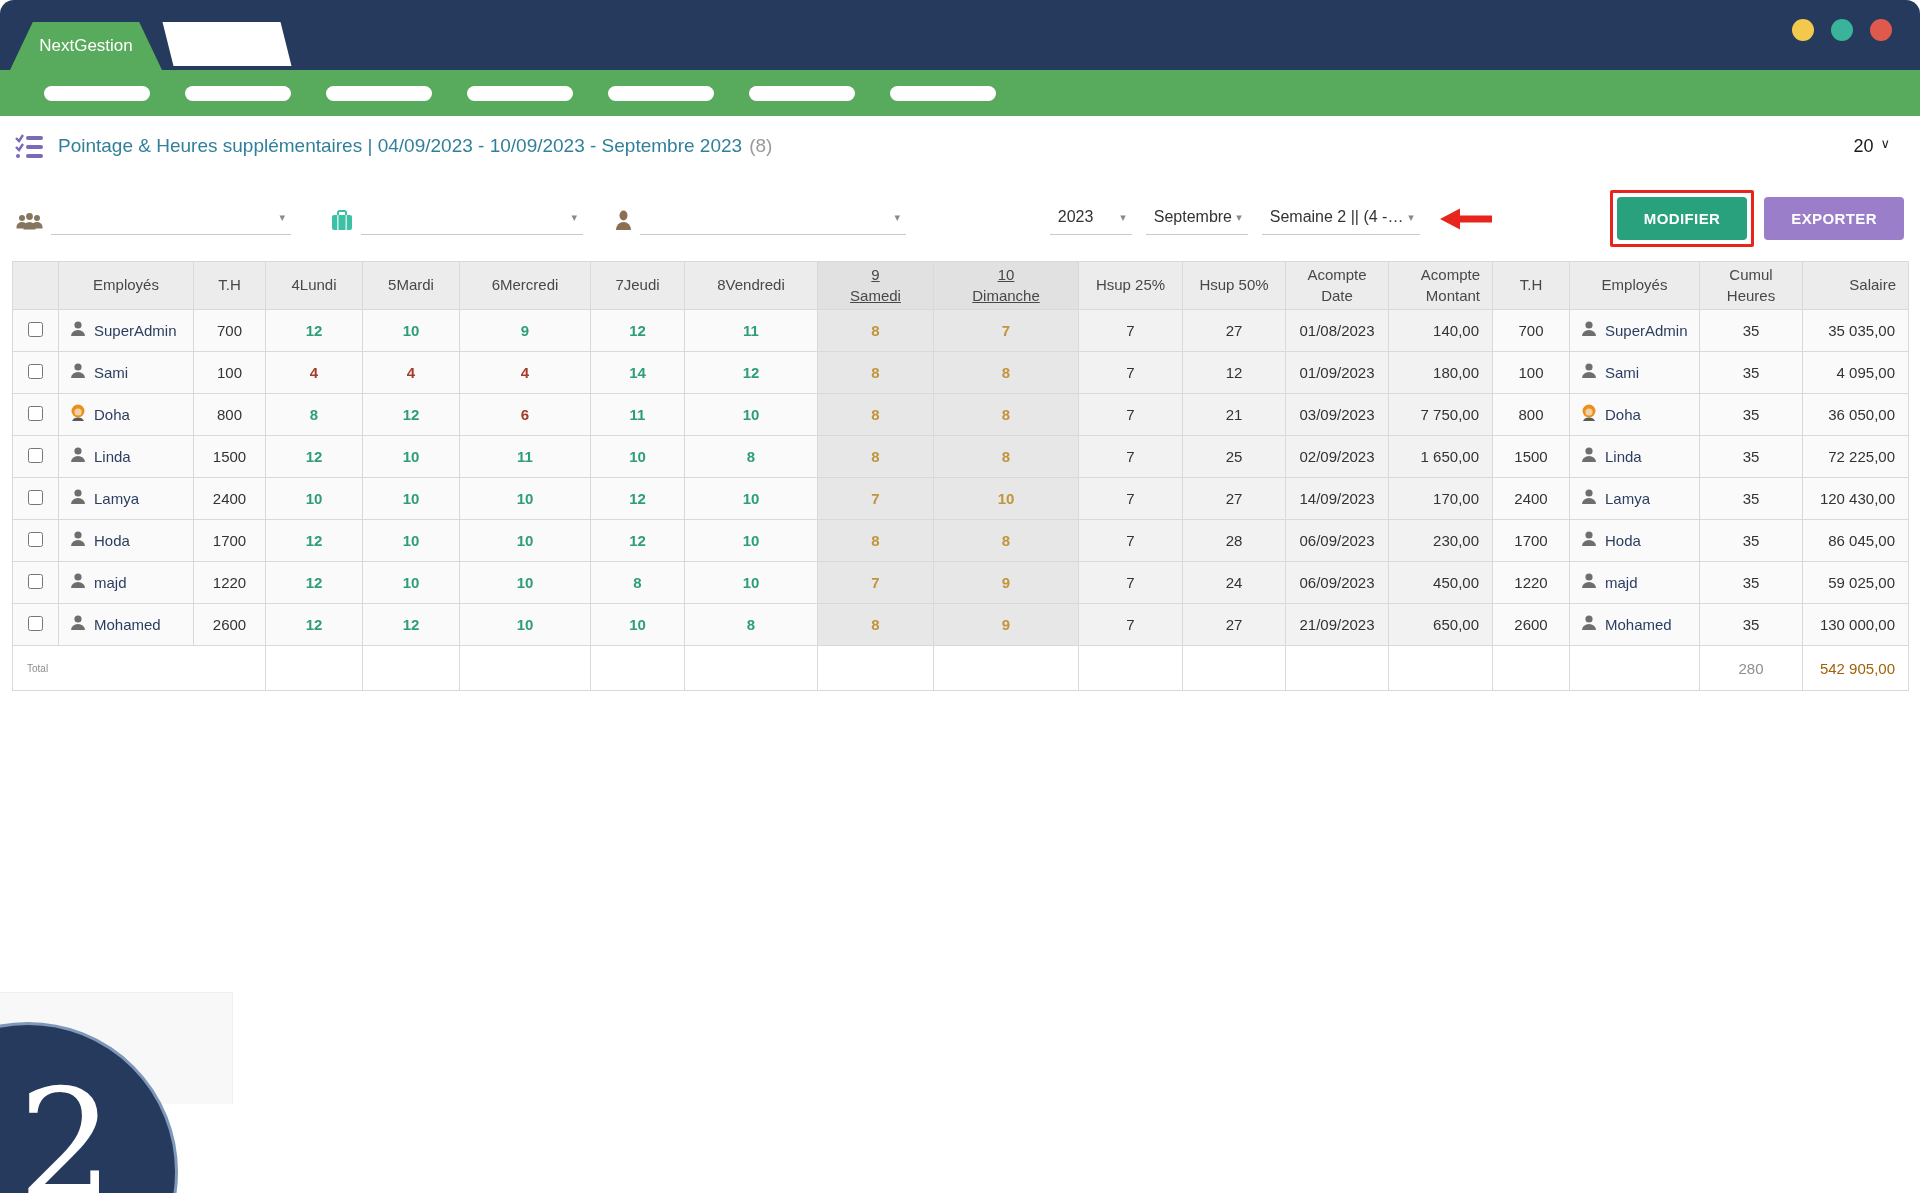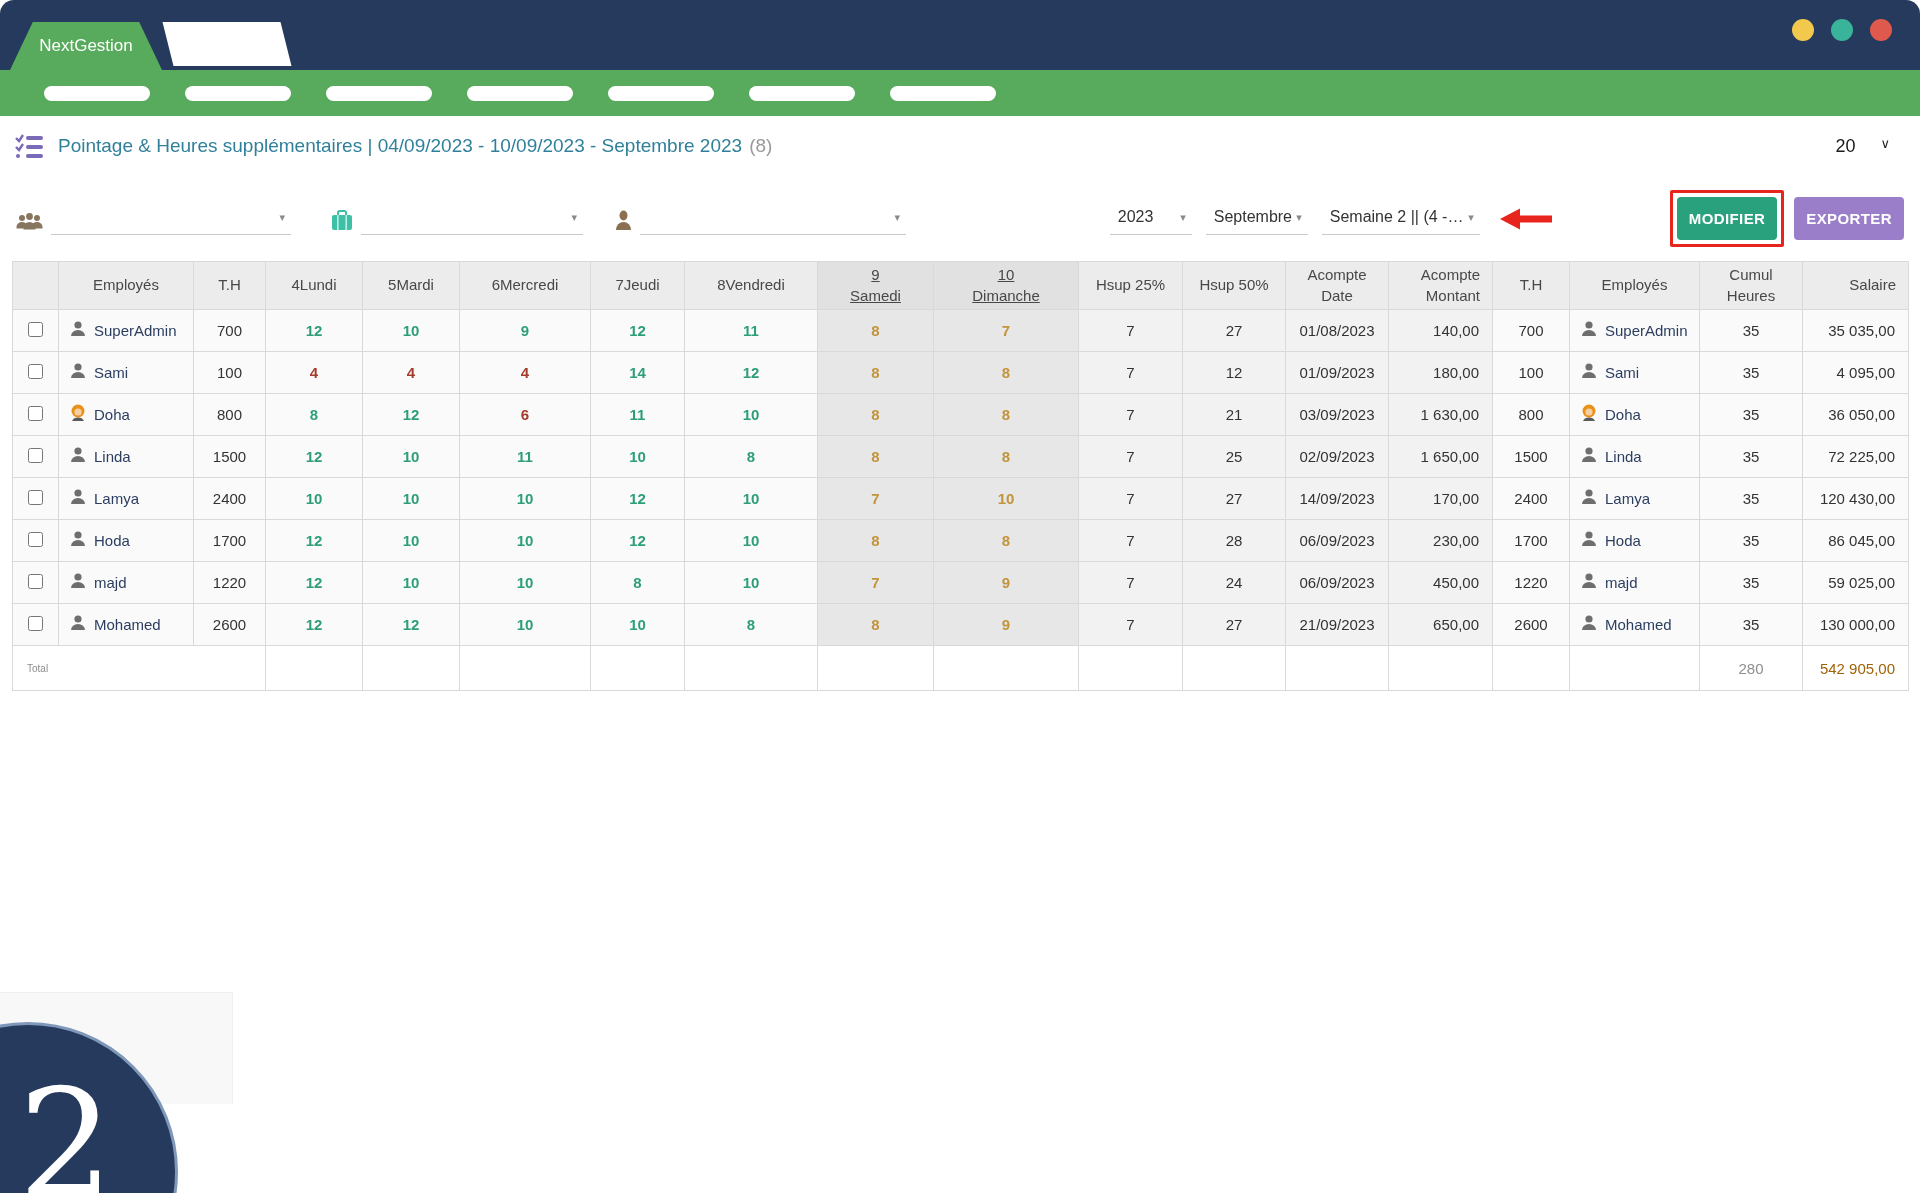--- a/index.html
+++ b/index.html
@@ -24,39 +24,39 @@
   .nav-green{position:absolute;left:0;top:70px;width:1920px;height:46px;background:var(--bar-green);
     display:flex;align-items:center;padding-left:44px;gap:35px;}
   .pill{width:106px;height:15px;border-radius:8px;background:#fff;}
 
   
   .title-row{position:absolute;left:0;top:116px;width:1920px;height:60px;display:flex;
     align-items:center;padding:0 30px 0 14px;}
   .title-row .ticon{width:30px;height:28px;margin-right:14px;flex:0 0 auto;}
   .page-title{font-size:19px;color:var(--teal);}
   .page-count{font-size:19px;color:#9a9a9a;margin-left:7px;}
-  .page-size{margin-left:auto;display:flex;gap:25px;font-size:18px;color:#1a1a1a;cursor:pointer;}
+  .page-size{margin-left:auto;display:flex;gap:7px;font-size:18px;color:#1a1a1a;cursor:pointer;}
   .page-size .chev{font-size:13px;color:#222;}
 
   
   .filter-row{position:absolute;left:0;top:176px;width:1920px;height:85px;display:flex;
     align-items:center;padding:0 16px;}
   .fsel{display:flex;align-items:end;gap:8px;}
   .fsel .ficon{flex:0 0 auto;margin-bottom:4px;}
   .uline{border-bottom:1px solid #c9c9c9;height:32px;display:flex;align-items:center;
     justify-content:space-between;padding:0 6px 2px 8px;font-size:16px;color:#333;cursor:pointer;}
   .caret{color:#8a8a8a;font-size:11px;}
   .g1 .uline{width:240px;} .g2 .uline{width:222px;} .g3 .uline{width:266px;}
   .g2{margin-left:40px;} .g3{margin-left:32px;}
   .fright{margin-left:auto;display:flex;align-items:center;}
   .y .uline{width:82px;} .m .uline{width:102px;margin-left:14px;} .w .uline{width:158px;margin-left:14px;}
   .note-arrow{margin-left:20px;width:52px;height:26px;}
   .red-box{margin-left:118px;border:3px solid var(--red);padding:4px;border-radius:2px;}
   .btn{border:none;border-radius:4px;color:#fff;font-weight:bold;font-size:15px;
-    letter-spacing:.4px;padding:13px 12px;cursor:pointer;font-family:"Liberation Sans",sans-serif;}
+    letter-spacing:.4px;padding:13px 27px;cursor:pointer;font-family:"Liberation Sans",sans-serif;}
   .btn-mod{background:var(--btn-green);}
   .btn-exp{background:var(--btn-purple);margin-left:10px;}
 
   
   .tbl-wrap{position:absolute;left:12px;top:261px;width:1896px;}
   table{border-collapse:collapse;table-layout:fixed;width:1896px;font-size:15px;}
   th,td{border:1px solid #d9d9d9;overflow:hidden;white-space:normal;}
   thead th{background:#ececec;color:#484848;font-weight:normal;height:48px;
     text-align:center;line-height:1.35;padding:2px 6px;}
   thead th.wk{background:#e1e1e1;}
@@ -346,21 +346,21 @@
             <td class="val cg">8</td>
             <td class="val cg">12</td>
             <td class="val cr">6</td>
             <td class="val cg">11</td>
             <td class="val cg">10</td>
             <td class="val co wk">8</td>
             <td class="val co wk">8</td>
             <td class="mid">7</td>
             <td class="mid">21</td>
             <td class="mid">03/09/2023</td>
-            <td class="mid r">1 630,00</td>
+            <td class="mid r">7 750,00</td>
             <td>800</td>
             <td class="namecell">
               <span class="nwrap">
                 <span><svg width="18" height="18" viewBox="0 0 18 18">
                     <circle cx="9" cy="7" r="6.5" fill="#e8921c"></circle>
                     <circle cx="9" cy="8" r="3.6" fill="#f6cfa6"></circle>
                     <path d="M3,17 a6.5,5.5 0 0 1 12,0 z" fill="#5a5a5a"></path>
                   </svg></span>
                 <span class="ename">Doha</span>
               </span>

